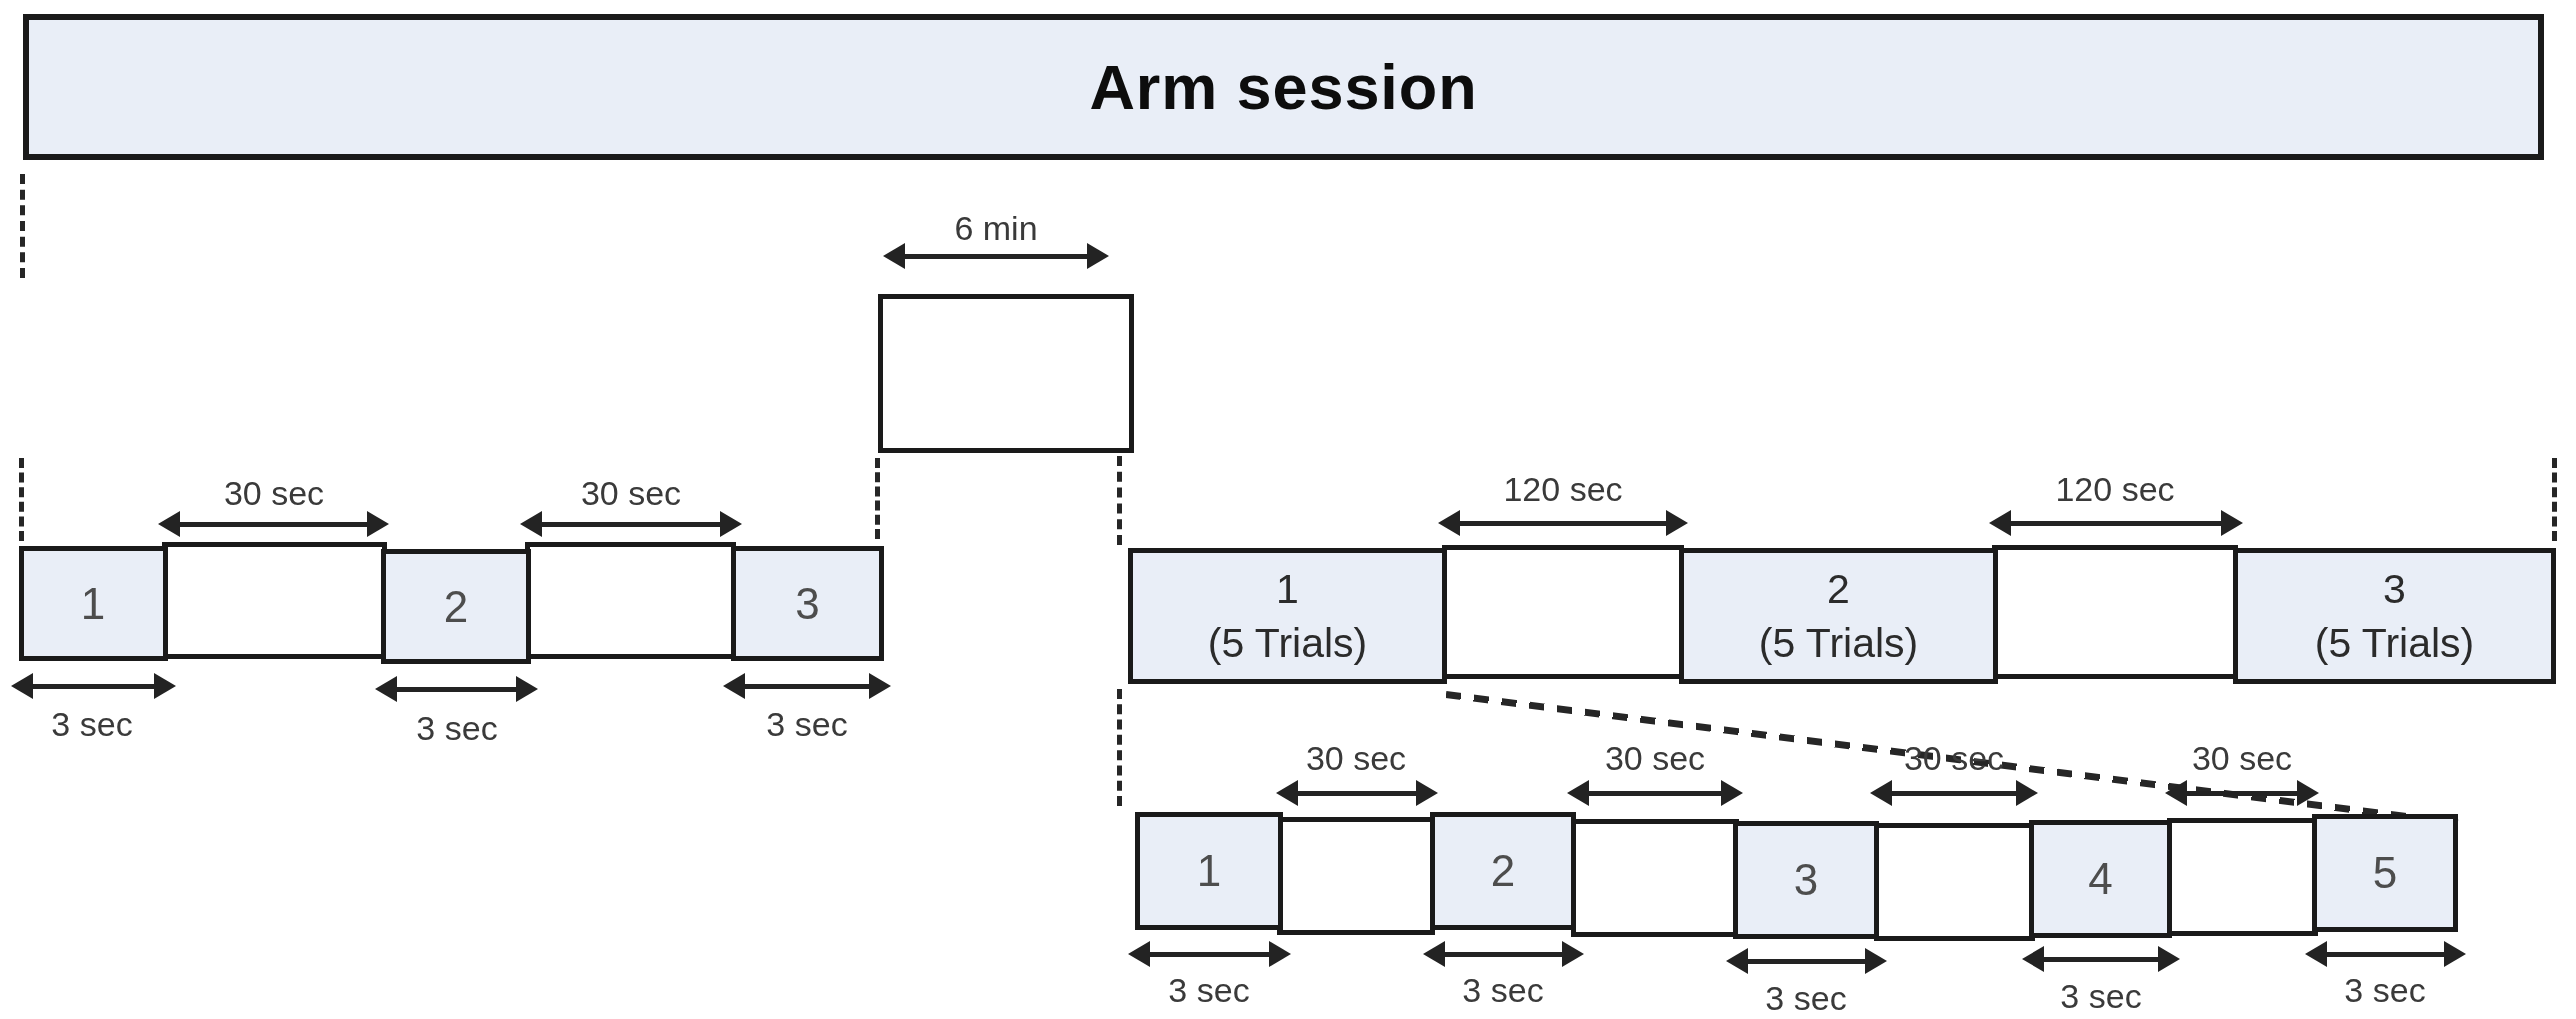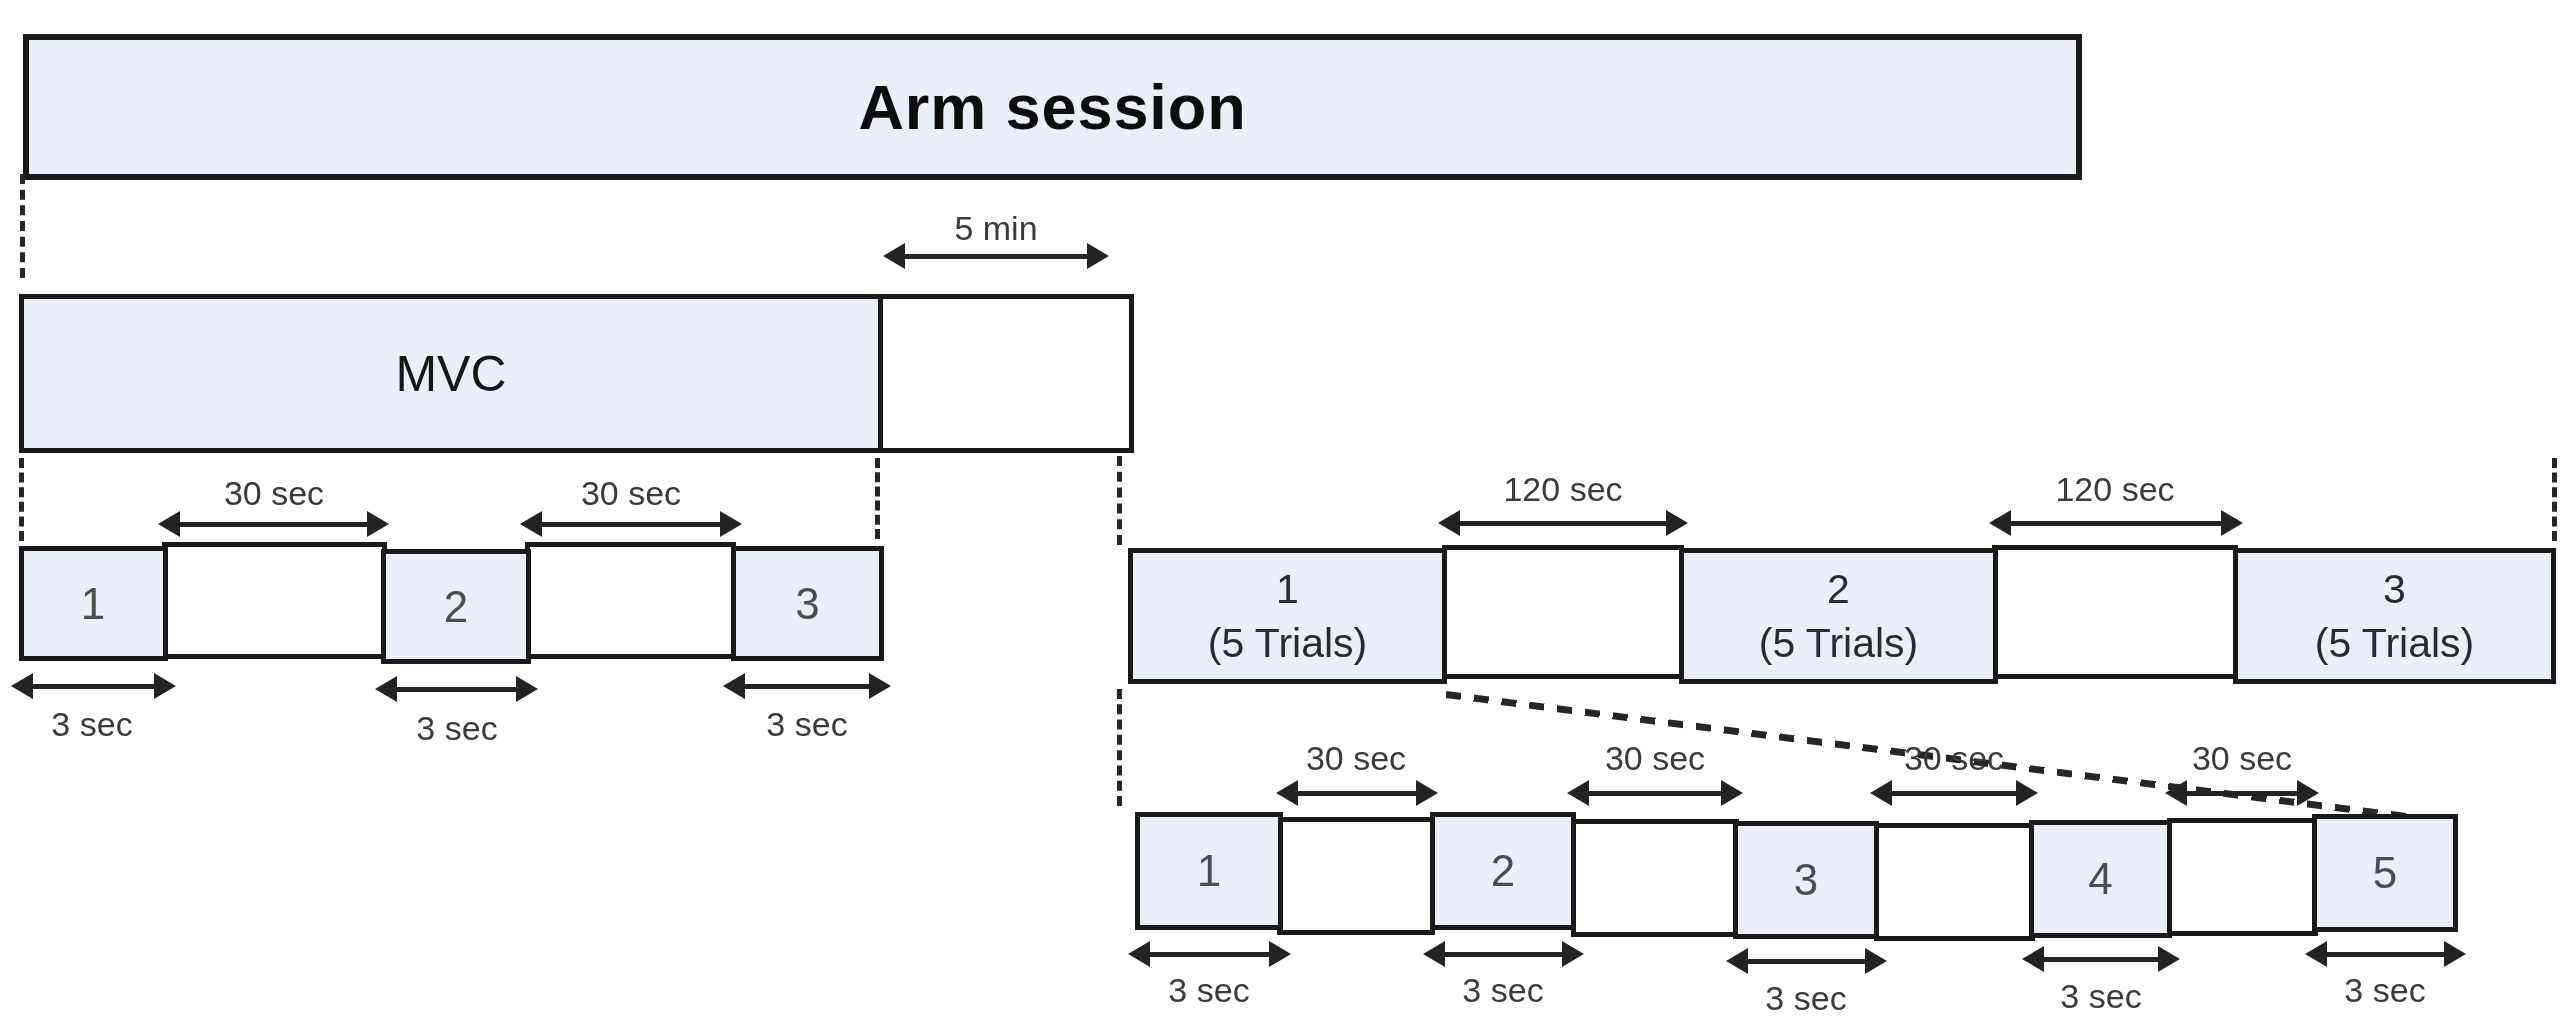--- a/index.html
+++ b/index.html
@@ -33,34 +33,31 @@
 
   
   .diag{position:absolute;height:6.5px;transform-origin:0 50%;
         background:repeating-linear-gradient(90deg,#262626 0 15px,transparent 15px 28px);}
 </style>
 </head>
 <body>
 
 <div id="stage">
 
-  <div class="box banner" style="left:23px;top:34px;width:2059px;height:146px;">
+  <div class="box banner" style="left:23px;top:14px;width:2521px;height:146px;">
     <span>Arm session</span>
   </div>
 
   <div class="vdash" style="left:20.3px;top:174px;height:104px;"></div>
 
-  <div class="tlabel" style="left:996px;top:209px;">5 min</div>
+  <div class="tlabel" style="left:996px;top:209px;">6 min</div>
   <div class="arr" style="left:883px;top:242px;width:226px;">
       <div class="shaft"></div>
     </div>
 
-  <div class="box big-label" style="left:18.5px;top:294px;width:865px;height:159px;">
-    <span>MVC</span>
-  </div>
   <div class="box white" style="left:878px;top:294px;width:256px;height:159px;"></div>
 
   <div class="vdash" style="left:18.5px;top:458px;height:83px;"></div>
   <div class="vdash" style="left:875px;top:458px;height:81px;"></div>
   <div class="vdash" style="left:1117px;top:456px;height:89px;"></div>
   <div class="vdash" style="left:2552px;top:458px;height:83px;"></div>
 
   <div class="tlabel" style="left:274px;top:474px;">30 sec</div>
   <div class="arr" style="left:158px;top:510px;width:231px;">
       <div class="shaft"></div>

